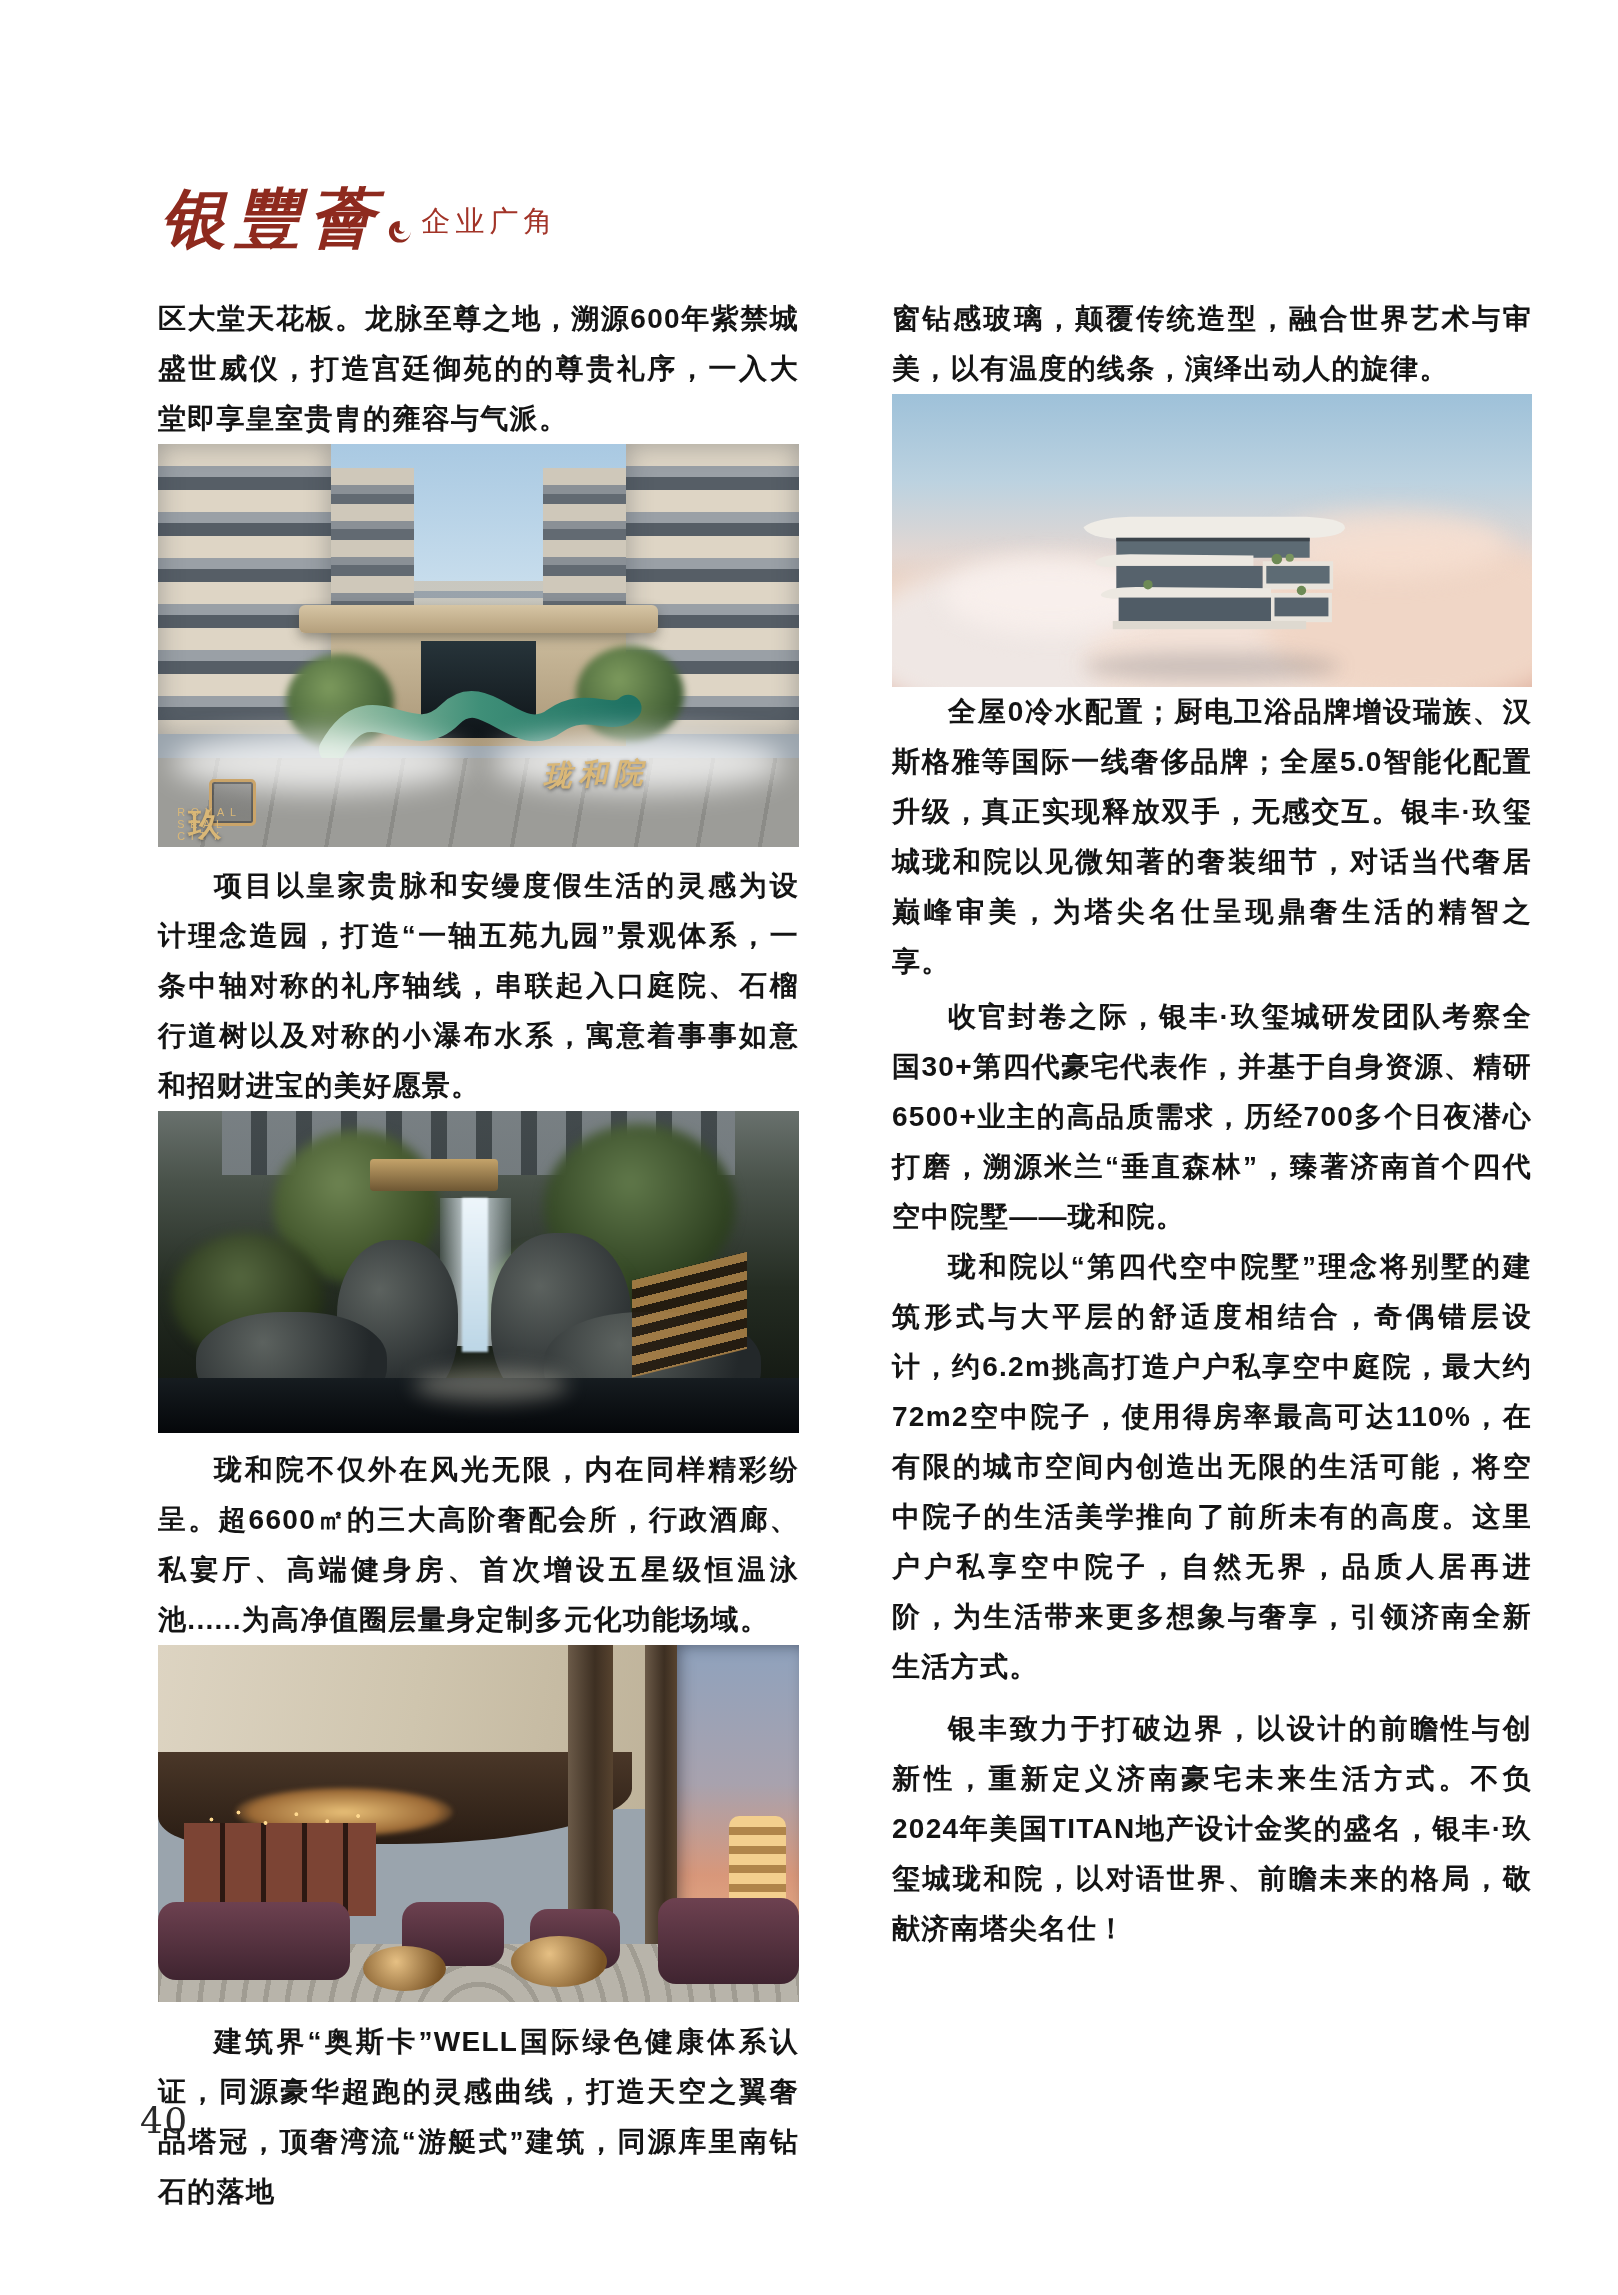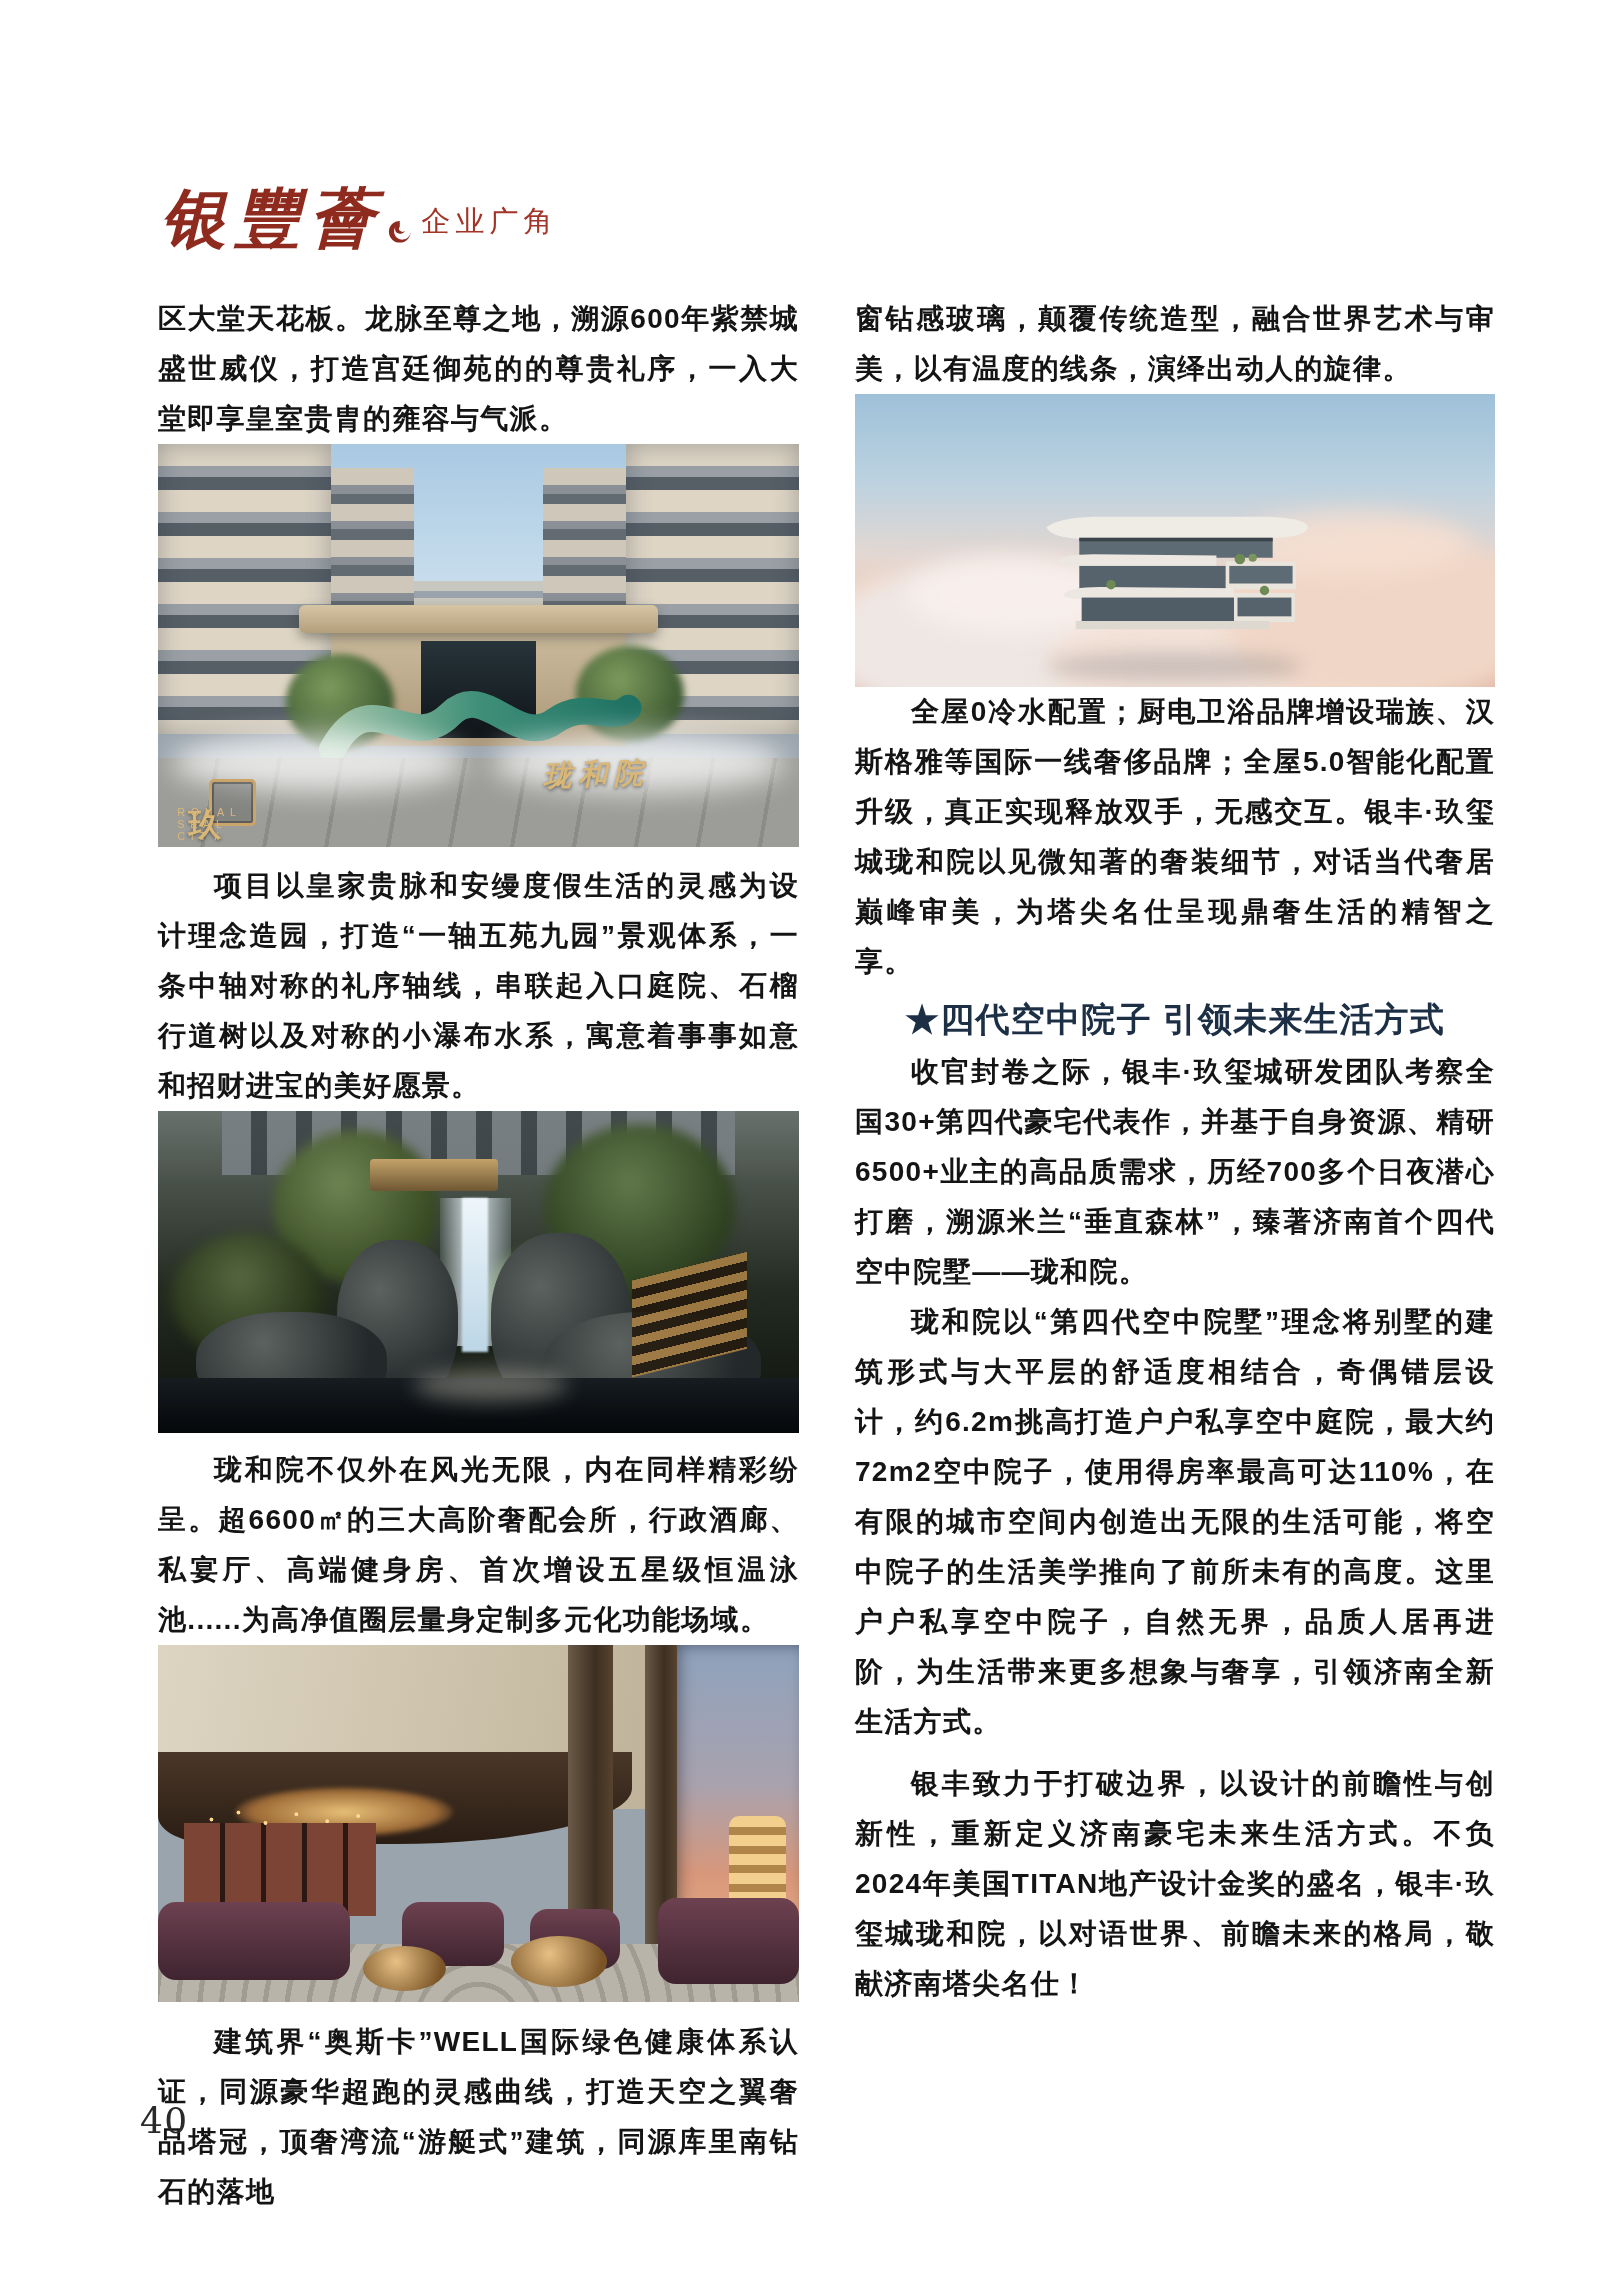--- a/index.html
+++ b/index.html
@@ -10,21 +10,21 @@
   .hdr{position:absolute;left:161px;top:186px;display:flex;align-items:flex-end;}
   .brand{font-family:"DejaVu Serif",serif;font-weight:bold;font-style:italic;
          font-size:65px;line-height:1;color:#8e2a1e;letter-spacing:9px;text-align:right;}
   .swirl{width:25.5px;height:25.5px;margin:0 9px 6.4px 3.8px;flex:0 0 auto;}
   .section-title{font-size:29px;font-weight:normal;color:#a23428;letter-spacing:5.1px;
                  margin-bottom:9px;}
 
   
   .col{position:absolute;top:294px;}
   .col-left{left:158px;width:641px;}
-  .col-right{left:855px;width:640px;}
+  .col-right{left:892px;width:640px;}
   p.body{margin:0;font-size:28px;line-height:50px;font-weight:600;letter-spacing:1.3px;
          text-align:justify;text-indent:2em;color:#141414;}
   p.noindent{text-indent:0;}
   h2.subhead{margin:9px 0 0 0;font-size:34px;line-height:46px;font-weight:bold;
              color:#1d2f45;text-align:center;letter-spacing:1.3px;}
 
   
   figure.img{position:relative;width:100%;margin:0;overflow:hidden;background:#9aa4ad;}
   figure.img *{position:absolute;}
   .fig-gate{height:403px;margin-top:18px;}
@@ -244,21 +244,20 @@
         <circle cx="370" cy="92" r="9" fill="#6d8a55"></circle>
           <circle cx="392" cy="90" r="7" fill="#7a9560"></circle>
         <circle cx="150" cy="136" r="8" fill="#6d8a55"></circle>
           <circle cx="412" cy="146" r="8" fill="#6d8a55"></circle>
       </svg>
       <div class="s-refl"></div>
     </figure>
 
     <p class="body">全屋0冷水配置；厨电卫浴品牌增设瑞族、汉斯格雅等国际一线奢侈品牌；全屋5.0智能化配置升级，真正实现释放双手，无感交互。银丰·玖玺城珑和院以见微知著的奢装细节，对话当代奢居巅峰审美，为塔尖名仕呈现鼎奢生活的精智之享。</p>
 
-    <h2 class="subhead">★四代空中院子 引领未来生活方式</h2>
 
     <p class="body" style="margin-top:5.1px;">收官封卷之际，银丰·玖玺城研发团队考察全国30+第四代豪宅代表作，并基于自身资源、精研6500+业主的高品质需求，历经700多个日夜潜心打磨，溯源米兰“垂直森林”，臻著济南首个四代空中院墅——珑和院。</p>
     <p class="body">珑和院以“第四代空中院墅”理念将别墅的建筑形式与大平层的舒适度相结合，奇偶错层设计，约6.2m挑高打造户户私享空中庭院，最大约72m2空中院子，使用得房率最高可达110%，在有限的城市空间内创造出无限的生活可能，将空中院子的生活美学推向了前所未有的高度。这里户户私享空中院子，自然无界，品质人居再进阶，为生活带来更多想象与奢享，引领济南全新生活方式。</p>
     <p class="body" style="margin-top:11.5px;">银丰致力于打破边界，以设计的前瞻性与创新性，重新定义济南豪宅未来生活方式。不负2024年美国TITAN地产设计金奖的盛名，银丰·玖玺城珑和院，以对语世界、前瞻未来的格局，敬献济南塔尖名仕！</p>
   </div>
 
   <div class="pagenum">40</div>
 </div>
 
 

